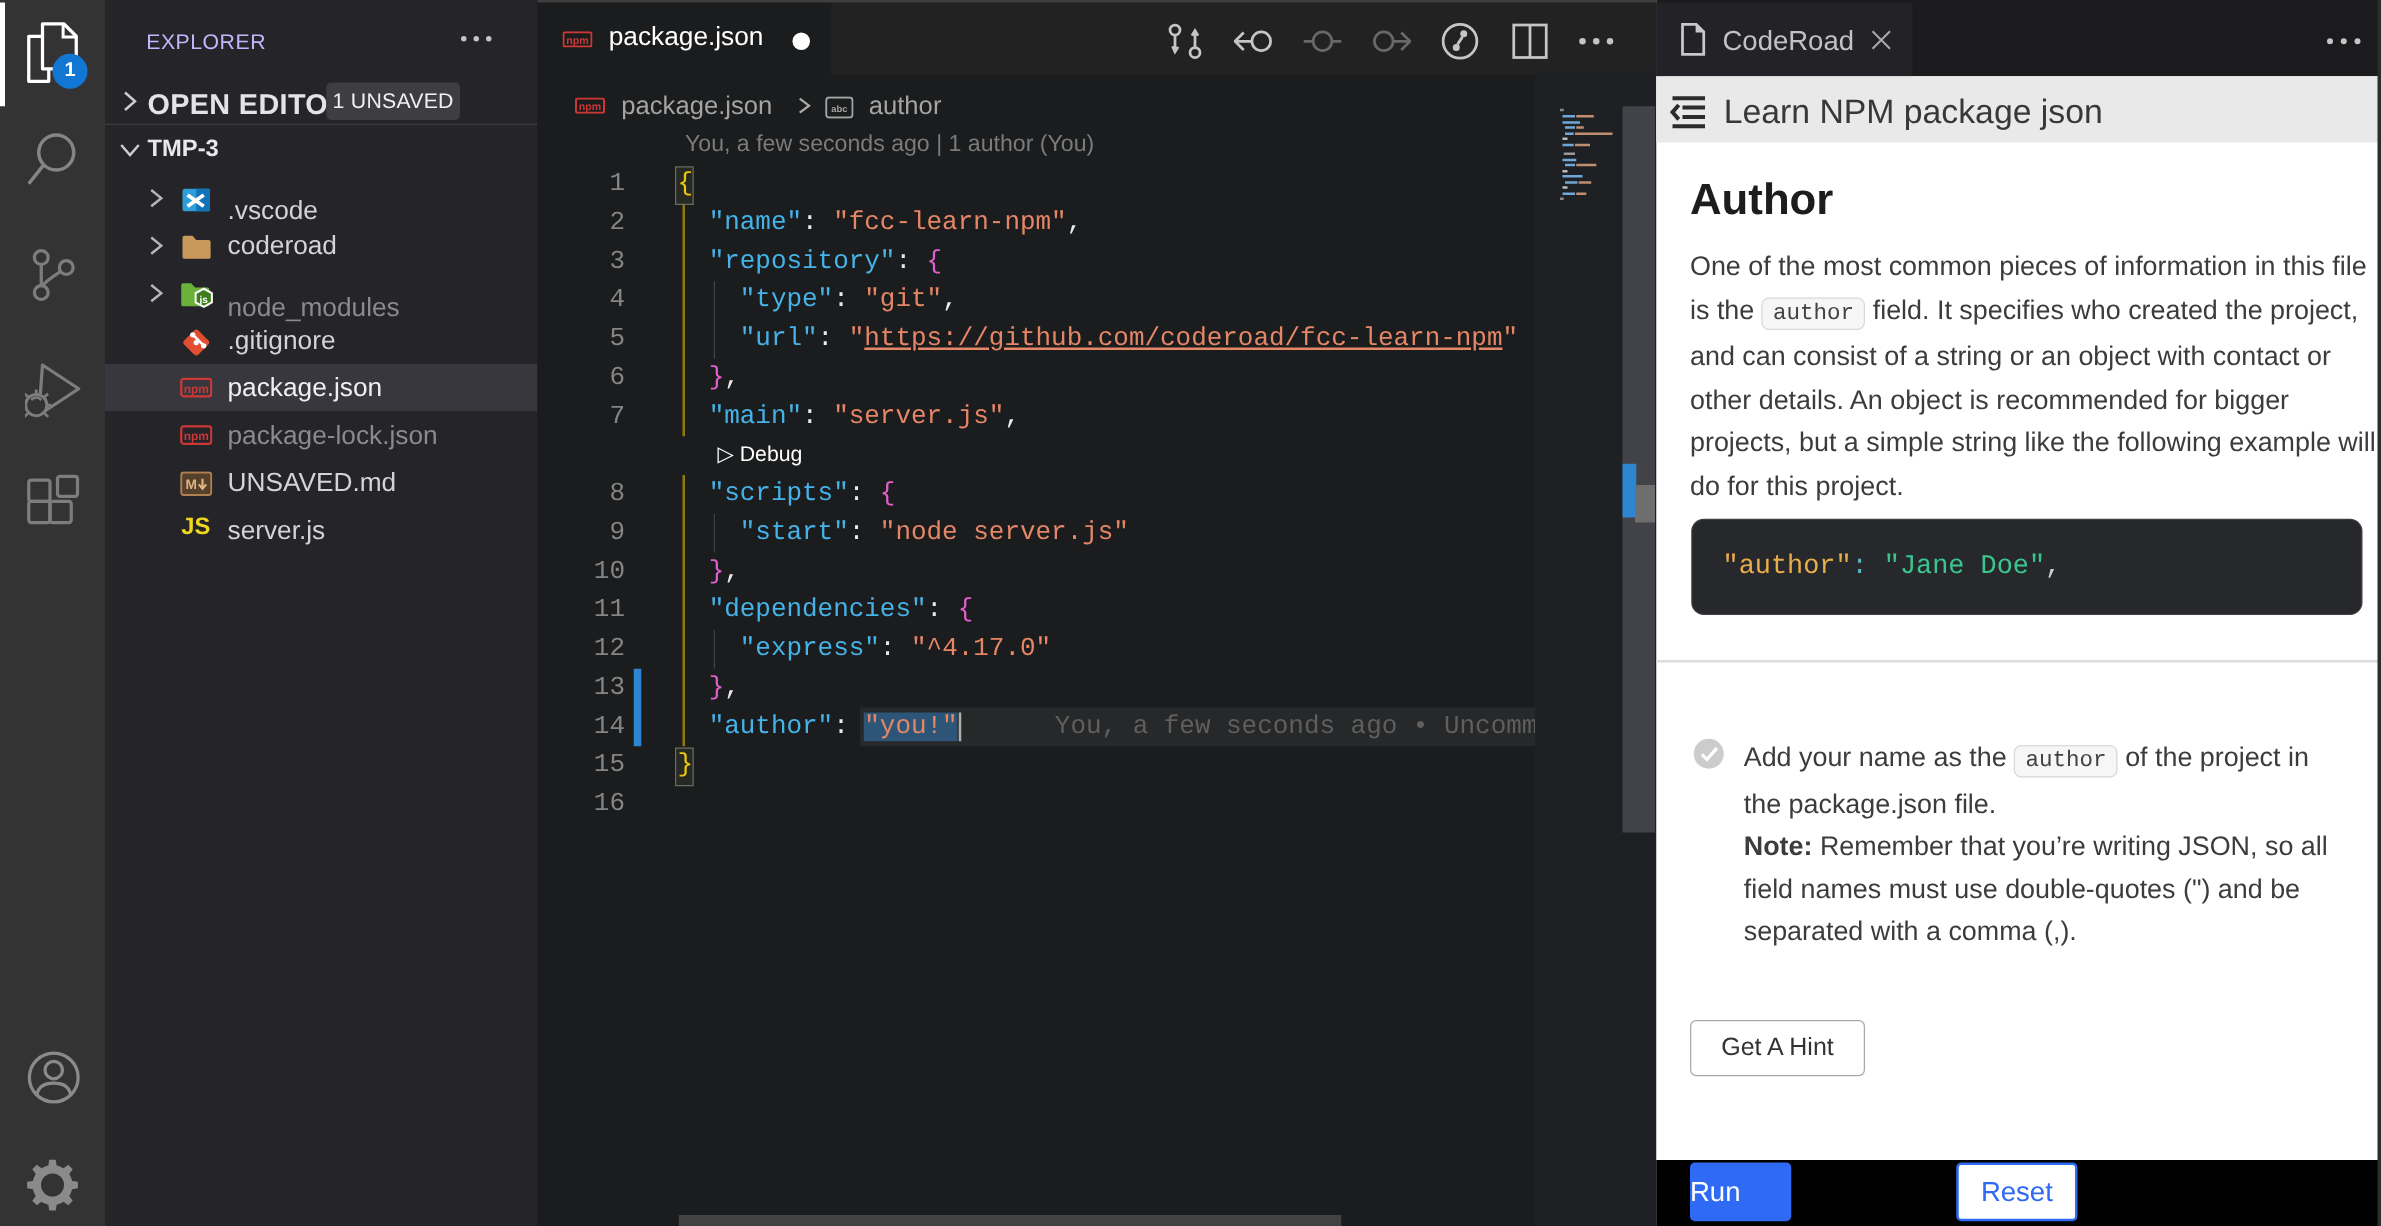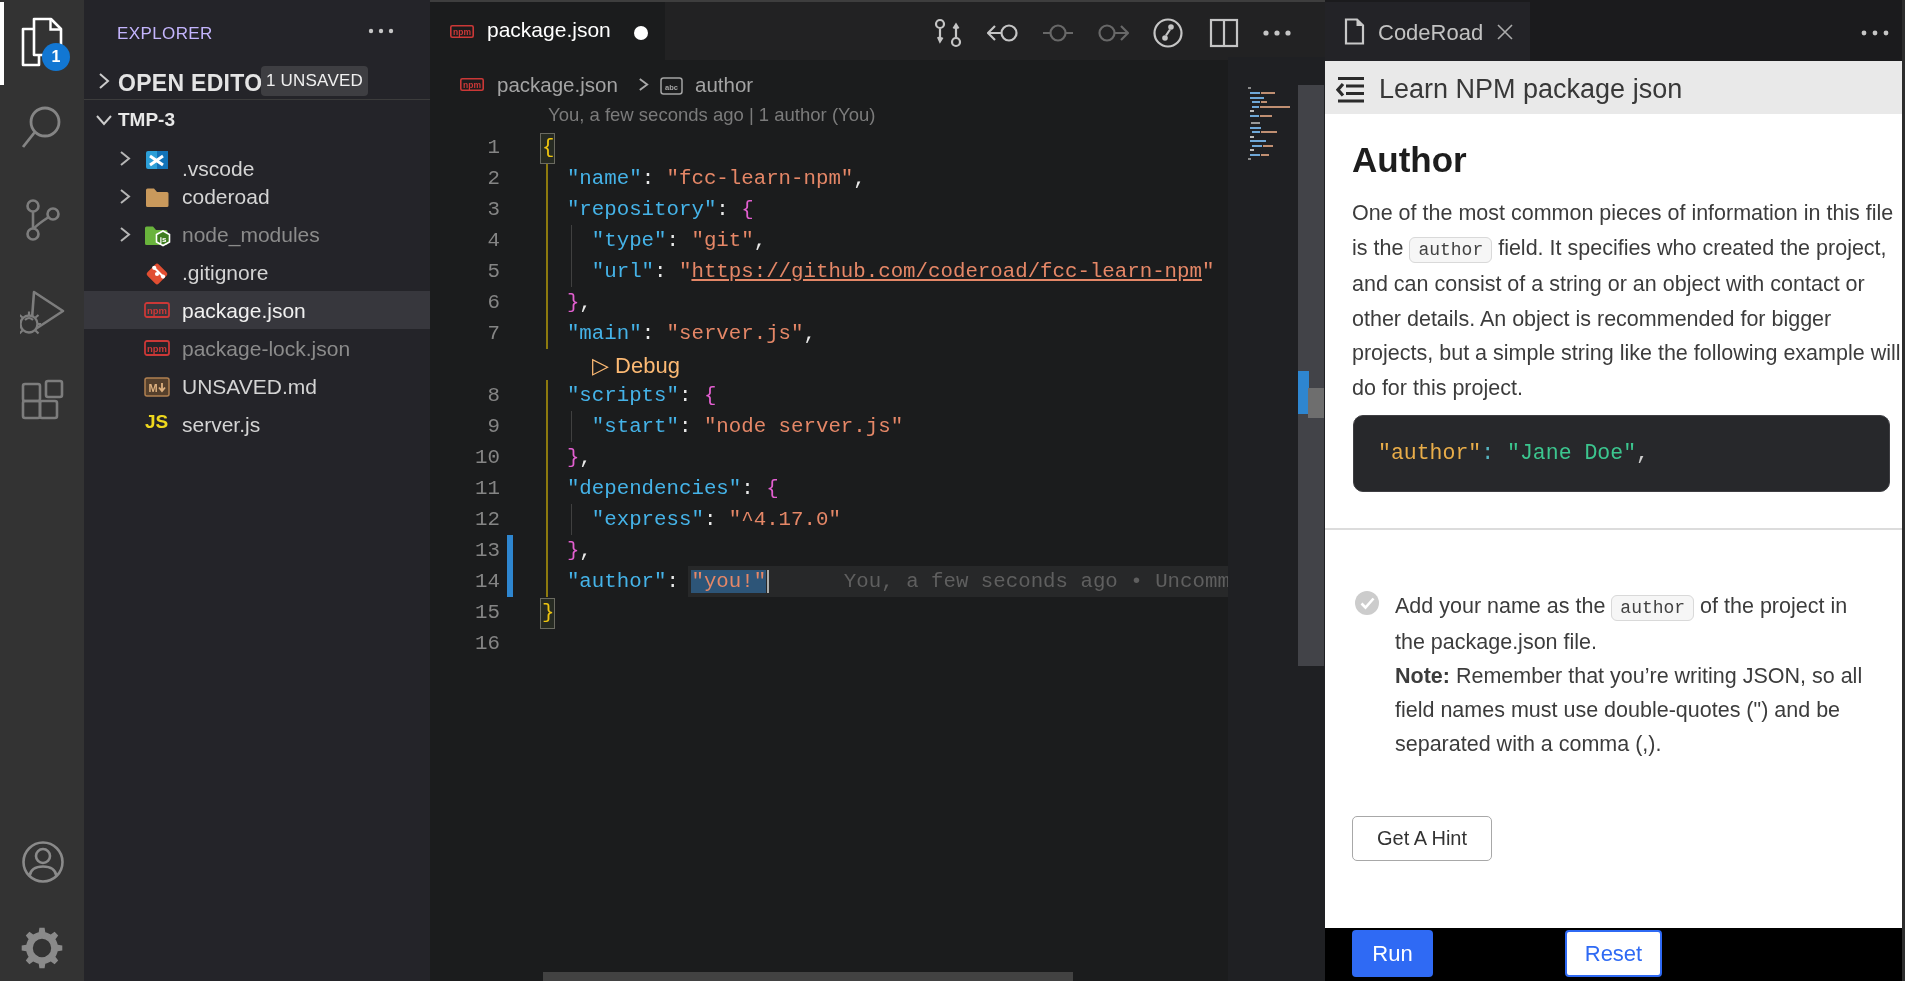--- a/index.html
+++ b/index.html
@@ -119,21 +119,21 @@
   <div class="trtext" style="left:98px; top:185px;">coderoad</div>
 
   <svg class="abs" style="left:34px; top:226px;" width="14" height="17" viewBox="0 0 14 17">
       <path d="M3 2 L11 8.5 L3 15" stroke="#b6b6b6" stroke-width="2" fill="none"></path>
     </svg>
   <svg class="abs" style="left:60px; top:223px;" width="28" height="26" viewBox="0 0 28 26">
     <path d="M1 5 Q1 3.5 2.5 3.5 L9 3.5 L12 7 L22 7 Q23.5 7 23.5 8.5 L23.5 20.5 Q23.5 22 22 22 L2.5 22 Q1 22 1 20.5 Z" fill="#69b33c"></path>
     <path d="M19 8 L25.5 11.5 L25.5 19 L19 22.5 L12.5 19 L12.5 11.5 Z" fill="#3e7d1f" stroke="#ffffff" stroke-width="1.6"></path>
     <text x="19" y="19" font-family="Liberation Sans" font-size="8" font-weight="bold" fill="#ffffff" text-anchor="middle">js</text>
   </svg>
-  <div class="trtext dim" style="left:98px; top:223px;text-align:right;">node_modules</div>
+  <div class="trtext dim" style="left:98px; top:235px;text-align:right;">node_modules</div>
 
   <svg class="abs" style="left:58px; top:259px;" width="30" height="30" viewBox="0 0 30 30">
     <rect x="7" y="7" width="16" height="16" rx="2.5" fill="#e14e32" transform="rotate(45 15 15)"></rect>
     <path d="M12 8.5 L21.5 18" stroke="#ffffff" stroke-width="2"></path>
     <circle cx="12.2" cy="8.8" r="2.1" fill="#ffffff"></circle>
       <circle cx="15" cy="15" r="2.1" fill="#ffffff"></circle>
       <circle cx="21" cy="17.6" r="2.1" fill="#ffffff"></circle>
   </svg>
   <div class="trtext" style="left:98px; top:261px;text-align:right;">.gitignore</div>
 
@@ -249,21 +249,21 @@
 <div class="ln" style="left:30px; top:497px;">15</div>
 <div class="ln" style="left:30px; top:528px;">16</div>
 
 <div class="cl" style="left:112px; top:32px;"><span class="y">{</span></div>
 <div class="cl" style="left:112px; top:63px;">  <span class="k">"name"</span><span class="p">: </span><span class="v">"fcc-learn-npm"</span><span class="p">,</span></div>
 <div class="cl" style="left:112px; top:94px;">  <span class="k">"repository"</span><span class="p">: </span><span class="m">{</span></div>
 <div class="cl" style="left:112px; top:125px;">    <span class="k">"type"</span><span class="p">: </span><span class="v">"git"</span><span class="p">,</span></div>
 <div class="cl" style="left:112px; top:156px;">    <span class="k">"url"</span><span class="p">: </span><span class="v">"<span style="text-decoration:underline;">https://github.com/coderoad/fcc-learn-npm</span>"</span></div>
 <div class="cl" style="left:112px; top:187px;">  <span class="m">}</span><span class="p">,</span></div>
 <div class="cl" style="left:112px; top:218px;">  <span class="k">"main"</span><span class="p">: </span><span class="v">"server.js"</span><span class="p">,</span></div>
-<div class="abs" style="left:162px; top:253px; font-size:22px; color:#fdba74;">▷ Debug</div>
+<div class="abs" style="left:144px; top:253px; font-size:17px; color:#ffffff;">▷ Debug</div>
 <div class="cl" style="left:112px; top:280px;">  <span class="k">"scripts"</span><span class="p">: </span><span class="m">{</span></div>
 <div class="cl" style="left:112px; top:311px;">    <span class="k">"start"</span><span class="p">: </span><span class="v">"node server.js"</span></div>
 <div class="cl" style="left:112px; top:342px;">  <span class="m">}</span><span class="p">,</span></div>
 <div class="cl" style="left:112px; top:373px;">  <span class="k">"dependencies"</span><span class="p">: </span><span class="m">{</span></div>
 <div class="cl" style="left:112px; top:404px;">    <span class="k">"express"</span><span class="p">: </span><span class="v">"^4.17.0"</span></div>
 <div class="cl" style="left:112px; top:435px;">  <span class="m">}</span><span class="p">,</span></div>
 <div class="abs" style="left:258px; top:466px; width:552px; height:31px; background:rgba(255,255,255,0.055);"></div>
 <div class="cl" style="left:112px; top:466px;">  <span class="k">"author"</span><span class="p">: </span><span style="background:#2d5578;" class="v">"you!"</span><span style="border-left:2.5px solid #aeafad; margin-left:1px;"></span><span style="color:#5f5f5f;">      You, a few seconds ago • Uncommitt</span></div>
 <div class="cl" style="left:112px; top:497px;"><span class="y">}</span></div>
 </div>
@@ -343,16 +343,16 @@
     </svg>
   <div class="abs" style="left:70px; top:589px; width:540px; font-size:21.5px; color:#3c3c3c; line-height:34px;">
     Add your name as the <span style="font-family:'Liberation Mono',monospace; font-size:18px; background:#f6f6f6; border:1px solid #d9d9d9; border-radius:6px; padding:2px 8px; color:#424242;">author</span> of the project in<br>
     the package.json file.<br>
     <b>Note:</b> Remember that you’re writing JSON, so all<br>
     field names must use double-quotes (") and be<br>
     separated with a comma (,).
   </div>
   <div class="abs" style="left:27px; top:816px; width:140px; height:45px; border:1px solid #a8a8a8; border-radius:5px; font-size:20px; color:#333333; text-align:center; line-height:43px; background:#ffffff;">Get A Hint</div>
   <div id="pfoot"></div>
-  <div class="abs" style="left:27px; top:930px; width:81px; height:47px; background:#2f6af4; border-radius:4px; font-size:22px; color:#ffffff; text-align:center; line-height:47px;">Run</div>
+  <div class="abs" style="left:27px; top:930px; width:81px; height:47px; background:#2f6af4; border-radius:4px; font-size:22px; color:#ffffff; line-height:47px;">Run</div>
   <div class="abs" style="left:240px; top:930px; width:97px; height:47px; background:#ffffff; border:2px solid #2f6af4; border-radius:4px; font-size:22px; color:#2f6af4; text-align:center; line-height:43px;">Reset</div>
 </div>
 <div class="abs" style="left:1902px; top:0; width:3px; height:981px; background:#2d2d2d;"></div>
 
 </body></html>

